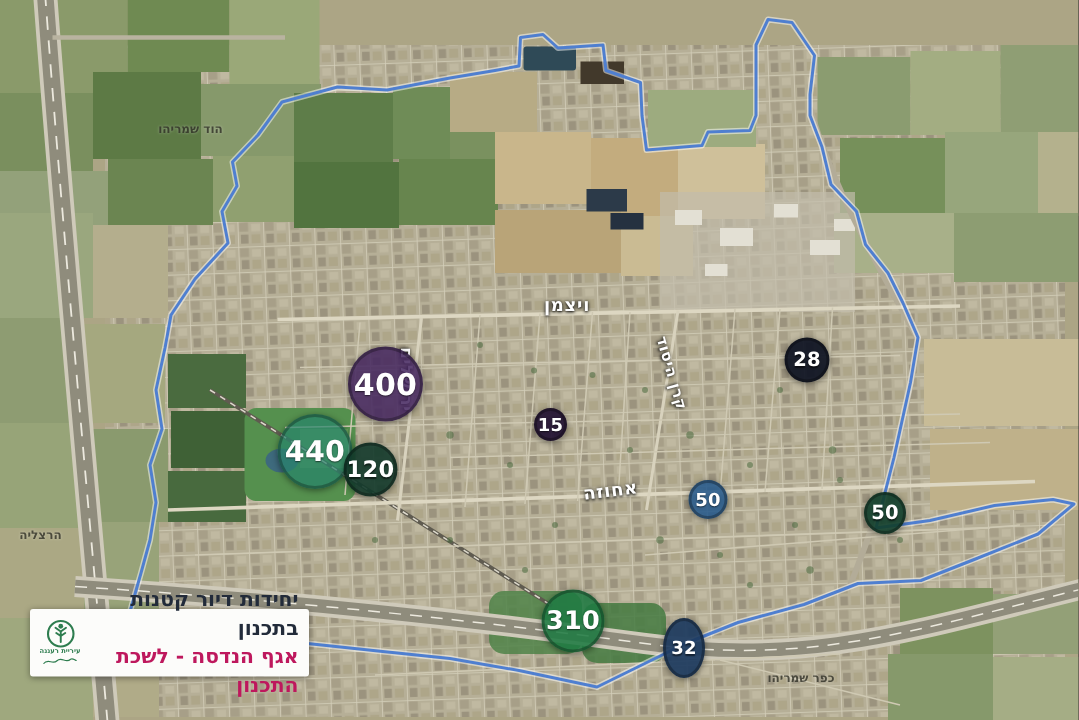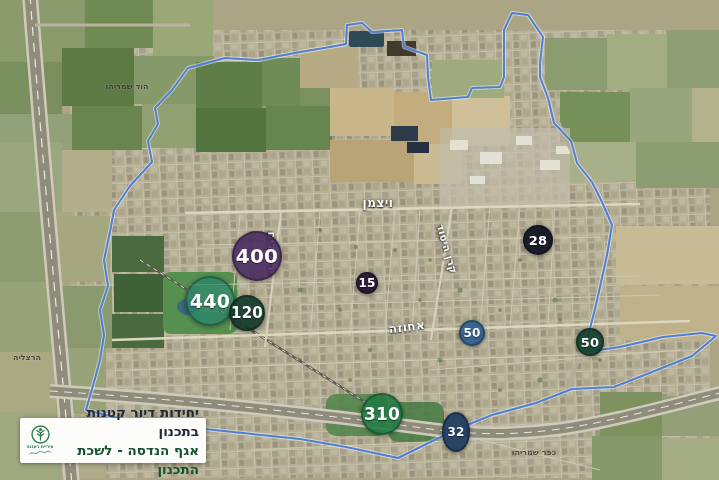--- a/index.html
+++ b/index.html
@@ -22,21 +22,21 @@
     position:absolute;color:#fff;font-weight:bold;white-space:nowrap;
     text-shadow:0 1px 2px rgba(0,0,0,.9),0 0 3px rgba(0,0,0,.6);
     letter-spacing:.5px;
   }
   .place-label{
     position:absolute;color:#33332a;font-size:8px;font-weight:bold;
     white-space:nowrap;opacity:.8;transform:translate(-50%,-50%);
     text-shadow:0 0 2px rgba(255,255,255,.45);
   }
   #legend-box{
-    position:absolute;left:20px;top:418px;width:186px;height:45px;
+    position:absolute;left:20px;top:406px;width:186px;height:45px;
     background:#fcfcfa;border-radius:2px;
     box-shadow:0 1px 4px rgba(0,0,0,.4);
     display:flex;flex-direction:row;align-items:center;
     padding:2px 7px 2px 5px;box-sizing:border-box;gap:5px;
   }
   #legend-logo{width:30px;display:flex;flex-direction:column;align-items:center;gap:1px;}
   #legend-logo .logo-caption{font-size:4.5px;font-weight:bold;line-height:4.5px;}
   #legend-texts{flex:1;text-align:right;direction:rtl;line-height:19px;}
   #legend-title{font-size:13.5px;font-weight:bold;}
   #legend-subtitle{font-size:13.5px;font-weight:bold;}
@@ -245,17 +245,17 @@
         <path d="M9.5,15 V8 M9.5,8 L6,5.5 M9.5,8 L13,5.5 M9.5,11 L6.5,9 M9.5,11 L12.5,9" stroke="#2e7d4f" stroke-width="1.3" fill="none" stroke-linecap="round"></path>
         <circle cx="9.5" cy="4.5" r="1.6" fill="#2e7d4f"></circle>
       </svg>
       <div class="logo-caption" style="color: rgb(46, 125, 79);">עיריית רעננה</div>
       <svg width="24" height="6" viewBox="0 0 24 6">
         <path d="M1,4.5 C4,0.5 7,5.5 10,2.5 C13,-0.5 16,4.5 19,1.5 C21,0.5 22.5,3 23,2" stroke="#2e7d4f" stroke-width=".8" fill="none"></path>
       </svg>
     </div>
     <div id="legend-texts">
       <div id="legend-title" style="color: rgb(34, 43, 58);">יחידות דיור קטנות בתכנון</div>
-      <div id="legend-subtitle" style="color: #14532d;">אגף הנדסה - לשכת התכנון</div>
+      <div id="legend-subtitle" style="color: #be185d;">אגף הנדסה - לשכת התכנון</div>
     </div>
   </div>
 
 </div>
 
 </body></html>

